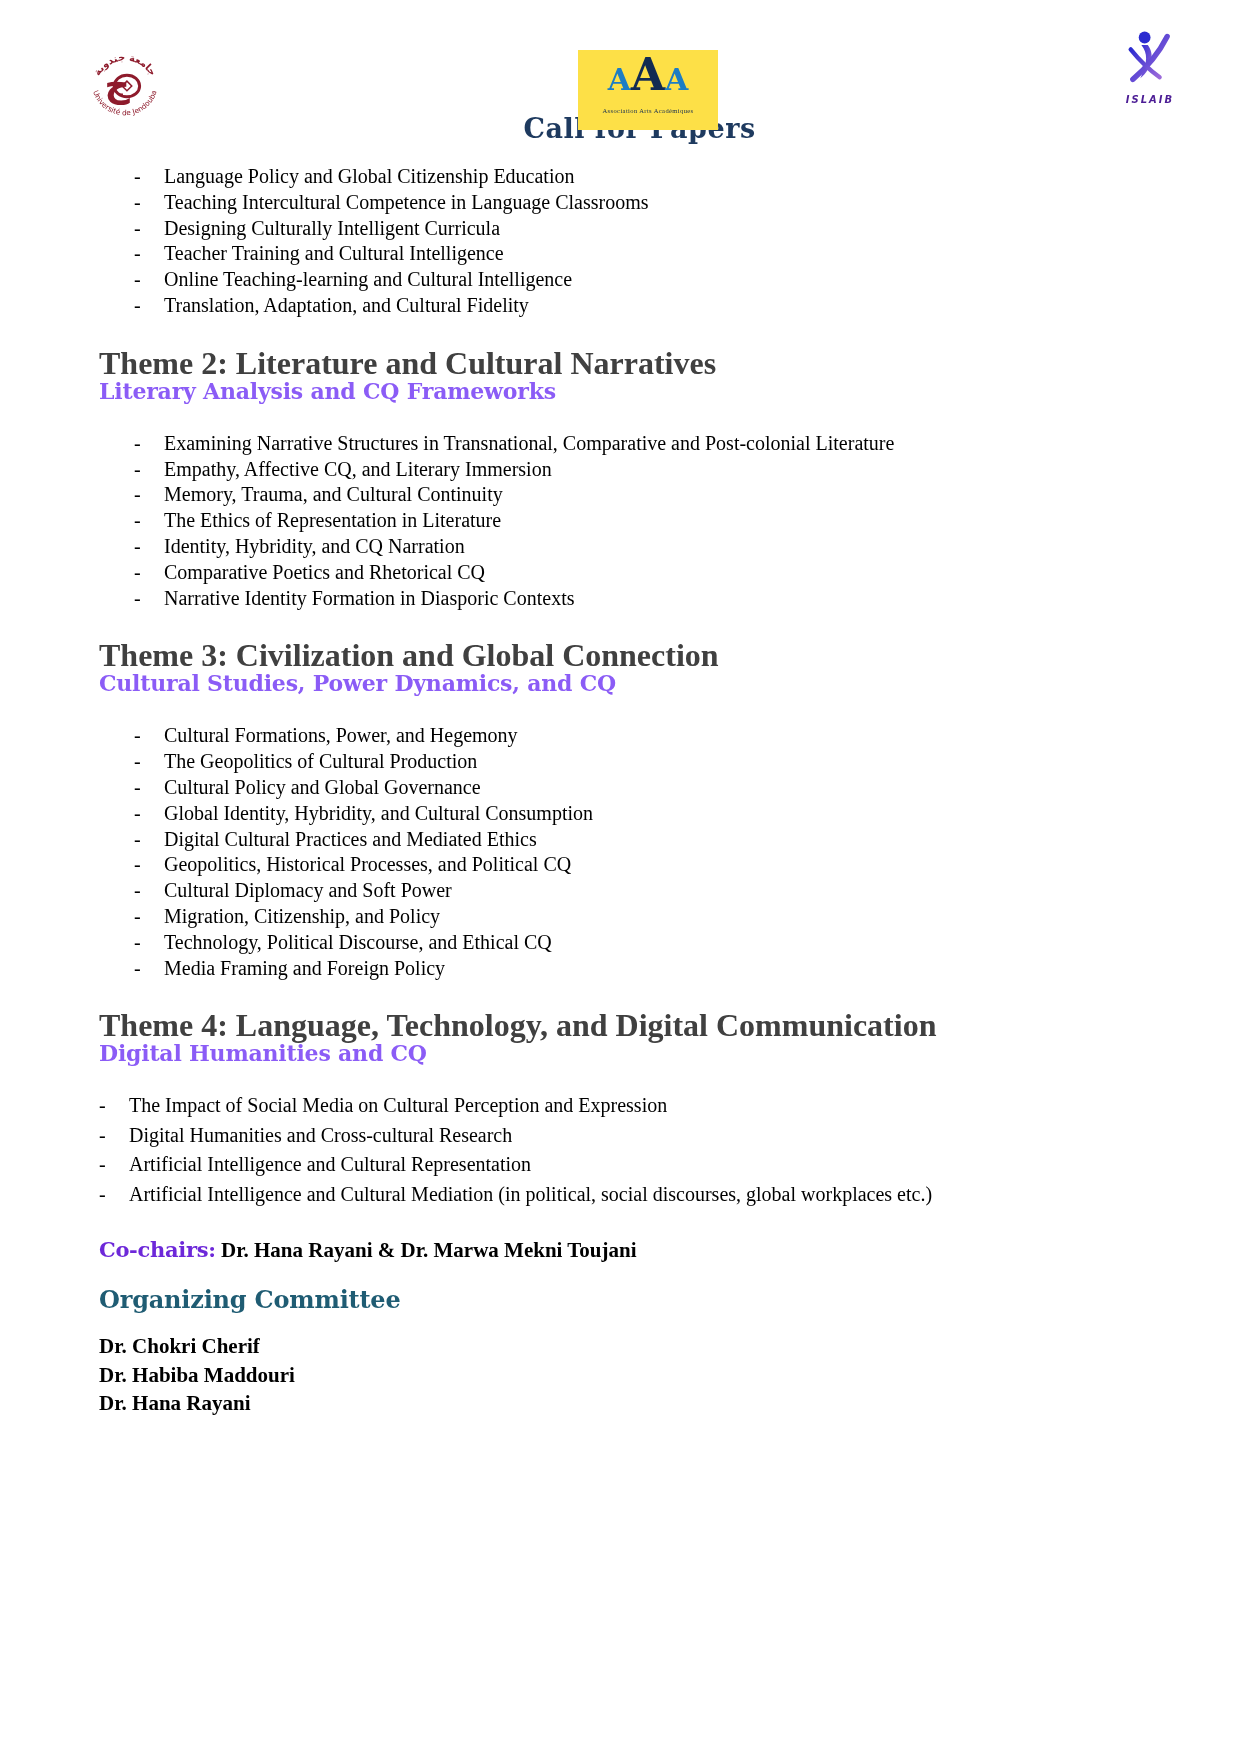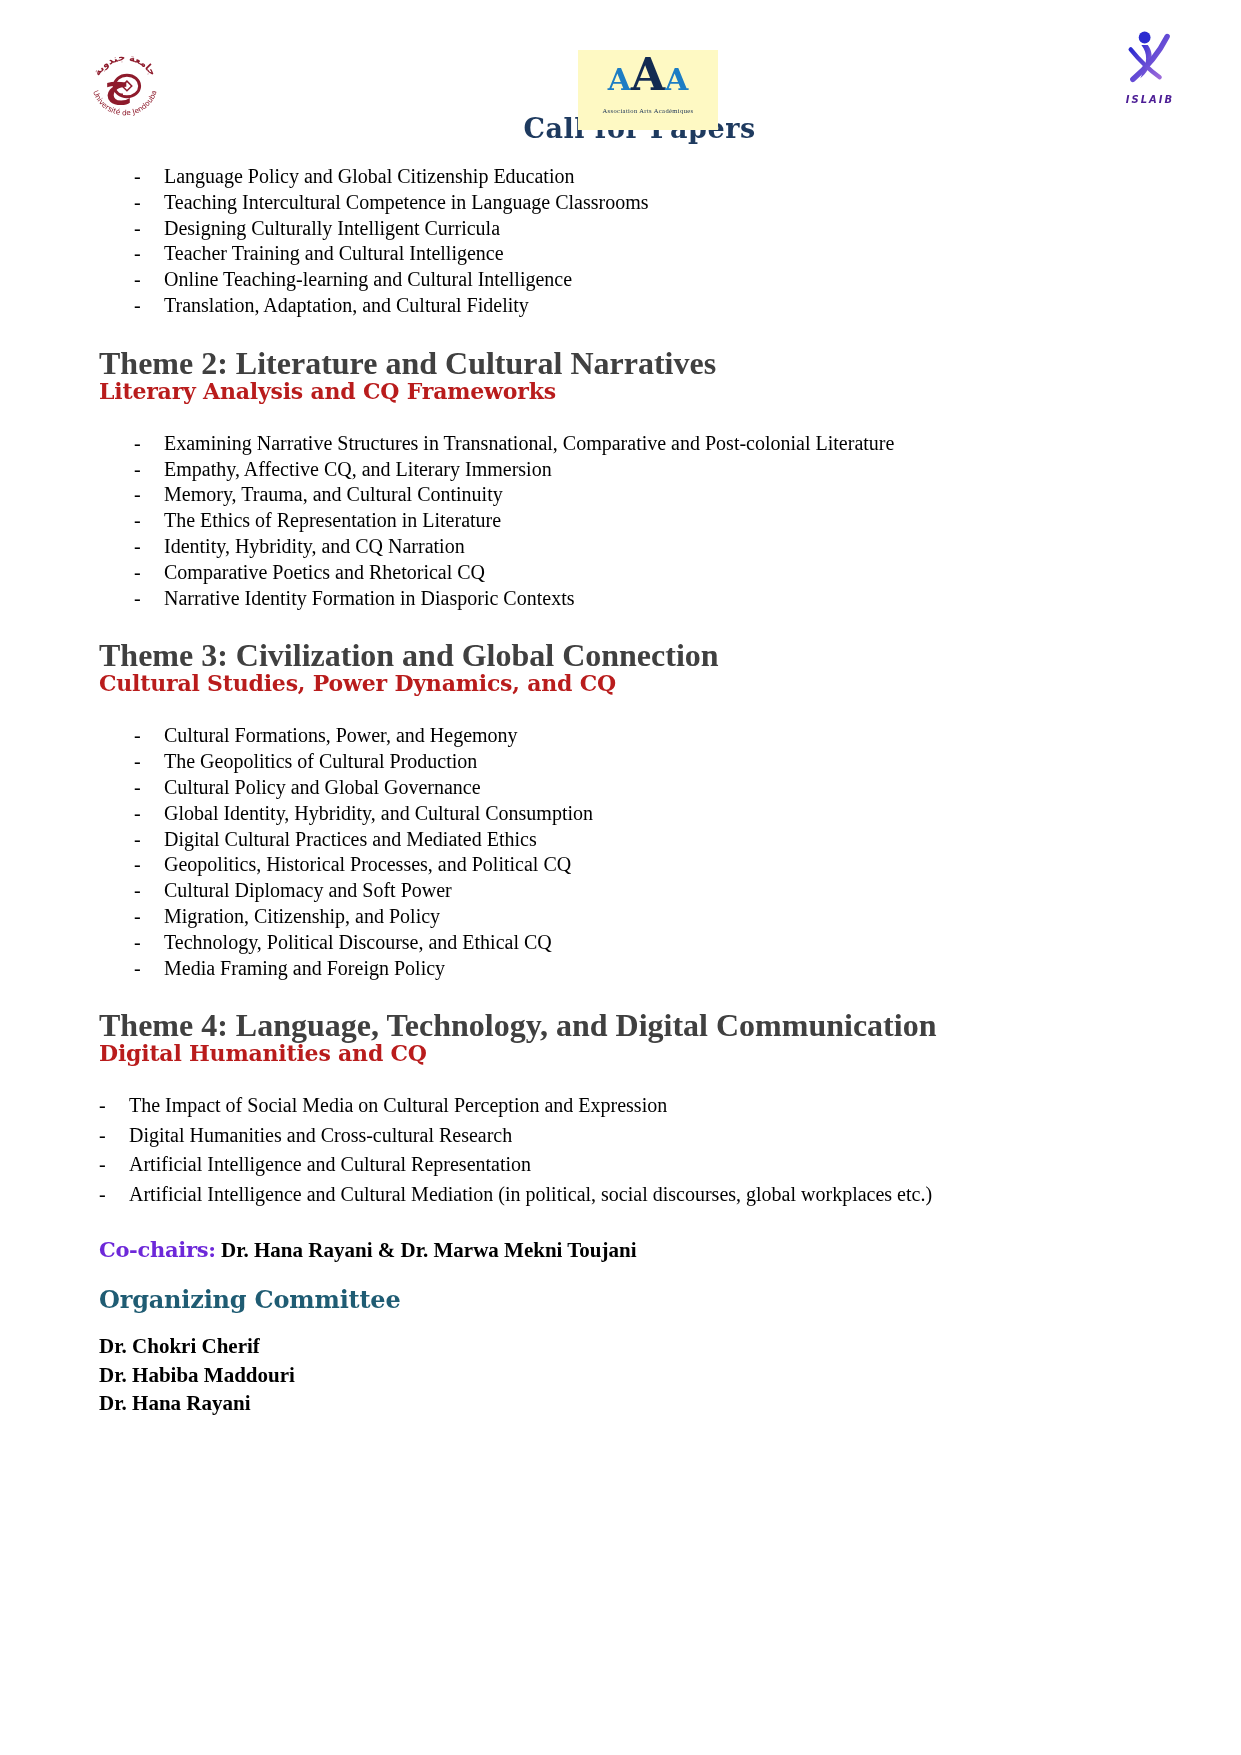--- a/index.html
+++ b/index.html
@@ -16,21 +16,21 @@
 
   .center-group { position:absolute; left:0; top:0; width:100%; height:158px; }
   .cfp-title {
     position:absolute; top:113px; left:50%; transform:translateX(calc(-50% + 19px));
     margin:0; z-index:1; white-space:nowrap;
     font-family:"DejaVu Serif", serif; font-weight:bold; font-size:27px;
     color:#1E3A5F; letter-spacing:0.5px;
   }
   .aaa-box {
     position:absolute; left:578px; top:50px; width:140px; z-index:2;
-    background:#fef9c3; text-align:center; padding-bottom:16px;
+    background:#fde047; text-align:center; padding-bottom:16px;
   }
   .aaa-letters { line-height:50px; height:50px; }
   .a-glyph { font-family:"DejaVu Serif", serif; font-weight:bold; }
   .a-outer { font-size:30px; color:#1D7DC4; }
   .a-mid   { font-size:44px; color:#122B52; }
   .aaa-tagline {
     margin-top:7px; font-family:Liberation Serif, serif; font-size:6.5px;
     color:#122B52; letter-spacing:0.4px; white-space:nowrap;
   }
 
@@ -49,21 +49,21 @@
   ul.topics.first { margin-top:6px; }
   ul.topics.outdent { padding-left:0; }
   ul.topics.outdent li { line-height:29.5px; }
 
   .theme-heading {
     margin:30px 0 0 0; font-family:"Liberation Serif", serif;
     font-weight:bold; font-size:32px; line-height:28px; color:#404040;
   }
   .sub-heading {
     margin:0; font-family:"DejaVu Serif", serif; font-weight:bold;
-    font-size:22px; line-height:28px; color:#b91c1c; letter-spacing:-0.2px;
+    font-size:22px; line-height:28px; color:#8b5cf6; letter-spacing:-0.2px;
   }
   section ul.topics { margin-top:26px; }
   section.theme4 .theme-heading { margin-top:30px; }
   section.theme4 ul.topics { margin-top:24px; }
 
   .cochairs { margin:28px 0 0 0; font-weight:bold; font-size:21px; }
   .cochairs .label {
     font-family:"DejaVu Serif", serif; font-size:21px; color:#6d28d9;
     letter-spacing:-0.3px;
   }

